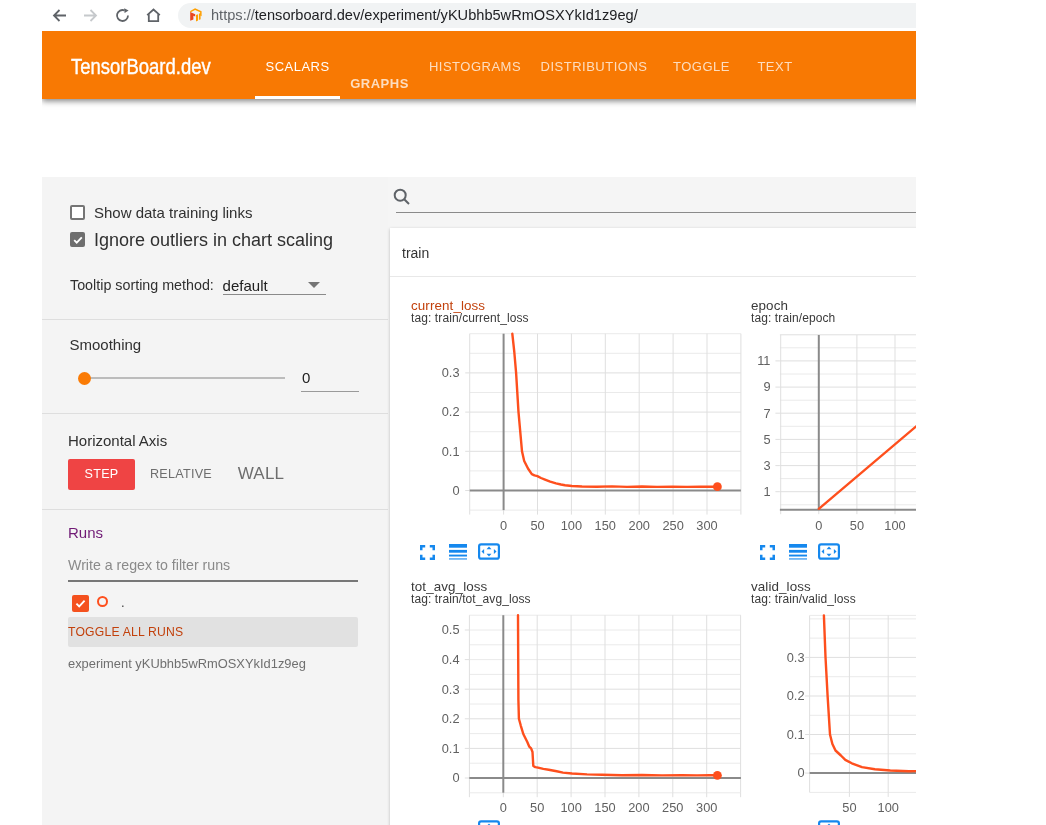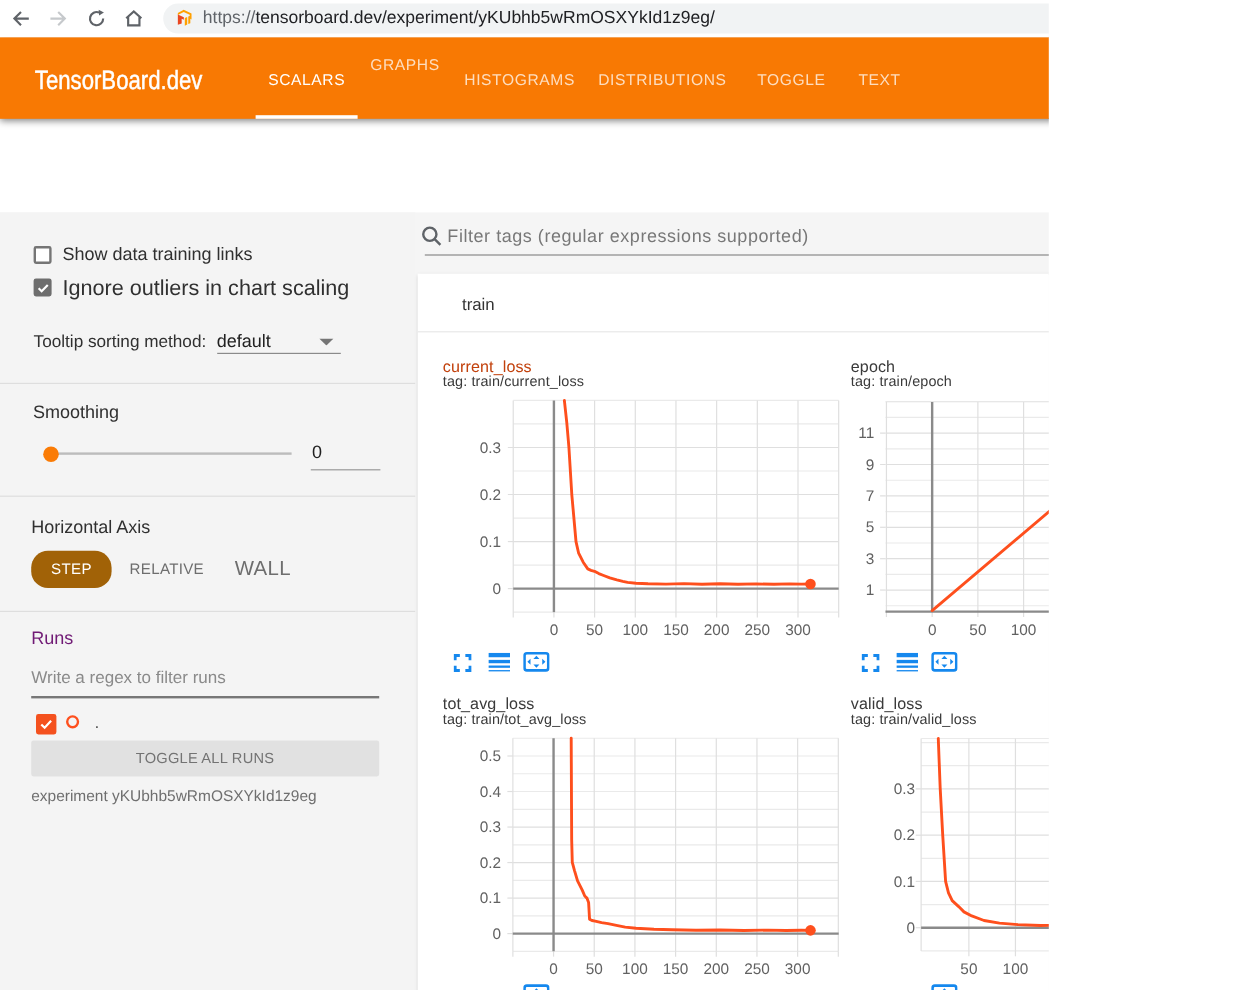--- a/index.html
+++ b/index.html
@@ -1,12 +1,12 @@
 <!DOCTYPE html>
-<html><head><meta charset="utf-8"><style>*{margin:0;padding:0;box-sizing:border-box;}body{font-family:"Liberation Sans",sans-serif;width:1046px;height:825px;overflow:hidden;background:#fff;}#page{position:relative;width:874px;height:825px;overflow:hidden;}.abs{position:absolute;}</style></head><body>
+<html><head><meta charset="utf-8"><style>*{margin:0;padding:0;box-sizing:border-box;}body{font-family:"Liberation Sans",sans-serif;width:1046px;height:825px;overflow:hidden;background:#fff;}#page{position:relative;width:874px;height:825px;overflow:hidden;margin-left:42px;}.abs{position:absolute;}</style></head><body>
 <div id="page">
     <div class="abs" style="left:0;top:0;width:1046px;height:31px;background:#fff;z-index:40">
       <svg class="abs" style="left:9px;top:7px" width="17" height="17" viewBox="0 0 17 17">
         <path d="M15 8.5 H3 M8.5 3 L3 8.5 L8.5 14" fill="none" stroke="#5f6368" stroke-width="1.8"></path>
       </svg>
       <svg class="abs" style="left:40px;top:7px" width="17" height="17" viewBox="0 0 17 17">
         <path d="M2 8.5 H14 M8.5 3 L14 8.5 L8.5 14" fill="none" stroke="#c6c9cc" stroke-width="1.8"></path>
       </svg>
       <svg class="abs" style="left:72px;top:7px" width="17" height="17" viewBox="0 0 17 17">
         <path d="M14 8.5 A5.5 5.5 0 1 1 10.6 3.42" fill="none" stroke="#5f6368" stroke-width="1.8"></path>
@@ -20,21 +20,21 @@
         <path d="M8.1 1.2 L14.6 4.2 L14.6 9.2 L13.1 8.4 L13.1 5.3 L8.1 3.1 L3.2 5.4 L3.2 3.9 Z" fill="#ffa000"></path>
         <path d="M3.2 5.1 L8.2 7.3 L8.2 9.5 L6.4 8.7 L6.4 12.5 L3.2 13.7 Z" fill="#ea4620"></path>
         <path d="M9.0 8.1 L11.0 7.2 L11.0 13.5 L9.0 14.4 Z" fill="#ffa000"></path>
         <path d="M11.9 6.8 L13.6 6.1 L13.6 12.3 L11.9 13.1 Z" fill="#ffa000"></path>
       </svg>
       <div class="abs" style="left:169px;top:7px;font-size:14.6px;color:#202124;z-index:2;letter-spacing:0"><span style="color:#5f6368">https://</span>tensorboard.dev/experiment/yKUbhb5wRmOSXYkId1z9eg/</div>
     </div>
     <div class="abs" style="left:0;top:31px;width:1046px;height:68px;background:#f87903;box-shadow:0 2px 6px rgba(0,0,0,0.5);z-index:30">
       <div class="abs" style="left:29px;top:35.5px;transform:translateY(-50%) scaleX(0.84);transform-origin:left center;font-size:22px;color:#fff;font-weight:400;-webkit-text-stroke:0.4px #fff;white-space:nowrap">TensorBoard.dev</div>
       <div class="abs" style="left:255.6px;top:35px;transform:translate(-50%,-50%);font-size:13px;letter-spacing:0.5px;color:#ffffff;font-weight:400;white-space:nowrap">SCALARS</div>
-      <div class="abs" style="left:337.5px;top:23px;transform:translate(-50%,-50%);font-size:13px;letter-spacing:0.5px;color:rgba(255,255,255,0.75);font-weight:400;white-space:nowrap">GRAPHS</div>
+      <div class="abs" style="left:337.5px;top:52px;transform:translate(-50%,-50%);font-size:13px;letter-spacing:0.5px;color:rgba(255,255,255,0.75);font-weight:700;white-space:nowrap">GRAPHS</div>
       <div class="abs" style="left:433px;top:35px;transform:translate(-50%,-50%);font-size:13px;letter-spacing:0.5px;color:rgba(255,255,255,0.75);font-weight:400;white-space:nowrap">HISTOGRAMS</div>
       <div class="abs" style="left:552px;top:35px;transform:translate(-50%,-50%);font-size:13px;letter-spacing:0.5px;color:rgba(255,255,255,0.75);font-weight:400;white-space:nowrap">DISTRIBUTIONS</div>
       <div class="abs" style="left:659.5px;top:35px;transform:translate(-50%,-50%);font-size:13px;letter-spacing:0.5px;color:rgba(255,255,255,0.75);font-weight:400;white-space:nowrap">TOGGLE</div>
       <div class="abs" style="left:733px;top:35px;transform:translate(-50%,-50%);font-size:13px;letter-spacing:0.5px;color:rgba(255,255,255,0.75);font-weight:400;white-space:nowrap">TEXT</div>
       <div class="abs" style="left:213px;top:65px;width:85px;height:3px;background:#fff"></div>
       <div class="abs" style="left:918px;top:18px;width:170px;height:34px;background:#fb9312;border:1px solid rgba(255,255,255,0.85);border-radius:4px;color:#fff;font-size:14px;letter-spacing:0.4px;text-align:left;line-height:32px;padding-left:23px;">SEND FEEDBACK</div>
     </div>
     <div class="abs" style="left:0;top:177px;width:1046px;height:648px;background:#f5f5f5;z-index:10">
       <div class="abs" style="left:0;top:0;width:346px;height:648px;background:#f4f4f4">
         <div class="abs" style="left:28px;top:27.5px;width:15px;height:15px;border:2px solid #757575;border-radius:2px;background:#fff"></div>
@@ -51,44 +51,43 @@
           <path d="M0 0 H12 L6 6 Z" fill="#757575"></path>
         </svg>
         <div class="abs" style="left:0;top:142px;width:346px;height:1px;background:#dedede"></div>
         <div class="abs" style="left:27.5px;top:167px;transform:translateY(-50%);font-size:15px;color:#303030">Smoothing</div>
         <div class="abs" style="left:42px;top:200.3px;width:201px;height:2px;background:#bcbcbc"></div>
         <div class="abs" style="left:35.5px;top:194.8px;width:13px;height:13px;border-radius:50%;background:#fa7b05"></div>
         <div class="abs" style="left:260px;top:200.4px;transform:translateY(-50%);font-size:15px;color:#212121">0</div>
         <div class="abs" style="left:258.6px;top:214.2px;width:58px;height:1px;background:#9a9a9a"></div>
         <div class="abs" style="left:0;top:235.6px;width:346px;height:1px;background:#dedede"></div>
         <div class="abs" style="left:26px;top:262.5px;transform:translateY(-50%);font-size:15px;color:#303030">Horizontal Axis</div>
-        <div class="abs" style="left:26px;top:282px;width:67px;height:30.5px;background:#a16207;border-radius:14px;color:#fff;font-size:12.6px;text-align:center;line-height:30.5px;letter-spacing:0.3px">STEP</div>
+        <div class="abs" style="left:26px;top:282px;width:67px;height:30.5px;background:#ef4444;border-radius:2px;color:#fff;font-size:12.6px;text-align:center;line-height:30.5px;letter-spacing:0.3px">STEP</div>
         <div class="abs" style="left:139px;top:297px;transform:translate(-50%,-50%);font-size:12.6px;color:#6e6e6e;letter-spacing:0.25px">RELATIVE</div>
         <div class="abs" style="left:219px;top:297px;transform:translate(-50%,-50%);font-size:17px;color:#6e6e6e;letter-spacing:0.25px">WALL</div>
         <div class="abs" style="left:0;top:332.3px;width:346px;height:1px;background:#dedede"></div>
         <div class="abs" style="left:26px;top:355px;transform:translateY(-50%);font-size:15px;color:#701a75">Runs</div>
         <div class="abs" style="left:26px;top:388.4px;transform:translateY(-50%);font-size:14.2px;color:#8a8a8a">Write a regex to filter runs</div>
         <div class="abs" style="left:26px;top:403.2px;width:290px;height:1.5px;background:#777"></div>
         <div class="abs" style="left:30.2px;top:418px;width:16.5px;height:16.5px;background:#f4511e;border-radius:2px"></div>
         <svg class="abs" style="left:31.9px;top:419.7px" width="13" height="13" viewBox="0 0 14 14">
           <path d="M2.6 7.2 L5.6 10.2 L11.4 4.0" fill="none" stroke="#fff" stroke-width="2"></path>
         </svg>
         <div class="abs" style="left:54.7px;top:418.5px;width:11.6px;height:11.6px;border:2.4px solid #fe4f1d;border-radius:50%"></div>
         <div class="abs" style="left:79px;top:424.6px;transform:translateY(-50%);font-size:13px;color:#424242">.</div>
-        <div class="abs" style="left:26px;top:440.2px;width:289.7px;height:30px;background:#e1e1e1;border-radius:2px;color:#737373;font-size:12.2px;text-align:center;line-height:30px;letter-spacing:0.2px">TOGGLE ALL RUNS</div>
+        <div class="abs" style="left:26px;top:440.2px;width:289.7px;height:30px;background:#e1e1e1;border-radius:2px;color:#c2410c;font-size:12.2px;text-align:left;line-height:30px;letter-spacing:0.2px">TOGGLE ALL RUNS</div>
         <div class="abs" style="left:26px;top:485.7px;transform:translateY(-50%);font-size:12.9px;color:#6f6f6f">experiment yKUbhb5wRmOSXYkId1z9eg</div>
       </div>
       <svg class="abs" style="left:351px;top:11px" width="18" height="18" viewBox="0 0 18 18">
         <circle cx="7.2" cy="7.2" r="5.5" fill="none" stroke="#5f6368" stroke-width="2"></circle>
         <path d="M11.2 11.2 L16 16" stroke="#5f6368" stroke-width="2"></path>
       </svg>
-      <div class="abs" style="left:372.8px;top:19.5px;transform:translateY(-50%);font-size:15px;letter-spacing:0.45px;color:#787878">Filter tags (regular expressions supported)</div>
       <div class="abs" style="left:354px;top:34.8px;width:692px;height:1px;background:#8a8a8a"></div>
       <div class="abs" style="left:348px;top:51.3px;width:710px;height:600px;background:#fff;box-shadow:0 1px 3px rgba(0,0,0,0.25)"></div>
-      <div class="abs" style="left:385px;top:75.6px;transform:translateY(-50%);font-size:14px;color:#333">train</div>
+      <div class="abs" style="left:360px;top:75.6px;transform:translateY(-50%);font-size:14px;color:#333">train</div>
       <div class="abs" style="left:348px;top:99.2px;width:698px;height:1px;background:#e8e8e8"></div>
       <div class="abs" style="left:369px;top:120.5px;font-size:13.4px;letter-spacing:0.1px;color:#c2410c">current_loss</div>
       <div class="abs" style="left:369px;top:134px;font-size:12px;letter-spacing:0.1px;color:#3a3a3a">tag: train/current_loss</div>
       <div class="abs" style="left:709px;top:120.5px;font-size:13.4px;letter-spacing:0.1px;color:#3a3a3a">epoch</div>
       <div class="abs" style="left:709px;top:134px;font-size:12px;letter-spacing:0.1px;color:#3a3a3a">tag: train/epoch</div>
       <div class="abs" style="left:369px;top:401.5px;font-size:13.4px;letter-spacing:0.1px;color:#3a3a3a">tot_avg_loss</div>
       <div class="abs" style="left:369px;top:415px;font-size:12px;letter-spacing:0.1px;color:#3a3a3a">tag: train/tot_avg_loss</div>
       <div class="abs" style="left:709px;top:401.5px;font-size:13.4px;letter-spacing:0.1px;color:#3a3a3a">valid_loss</div>
       <div class="abs" style="left:709px;top:415px;font-size:12px;letter-spacing:0.1px;color:#3a3a3a">tag: train/valid_loss</div>
       <svg style="position:absolute;left:378px;top:368px" width="15" height="15" viewBox="0 0 14.4 14.4">

